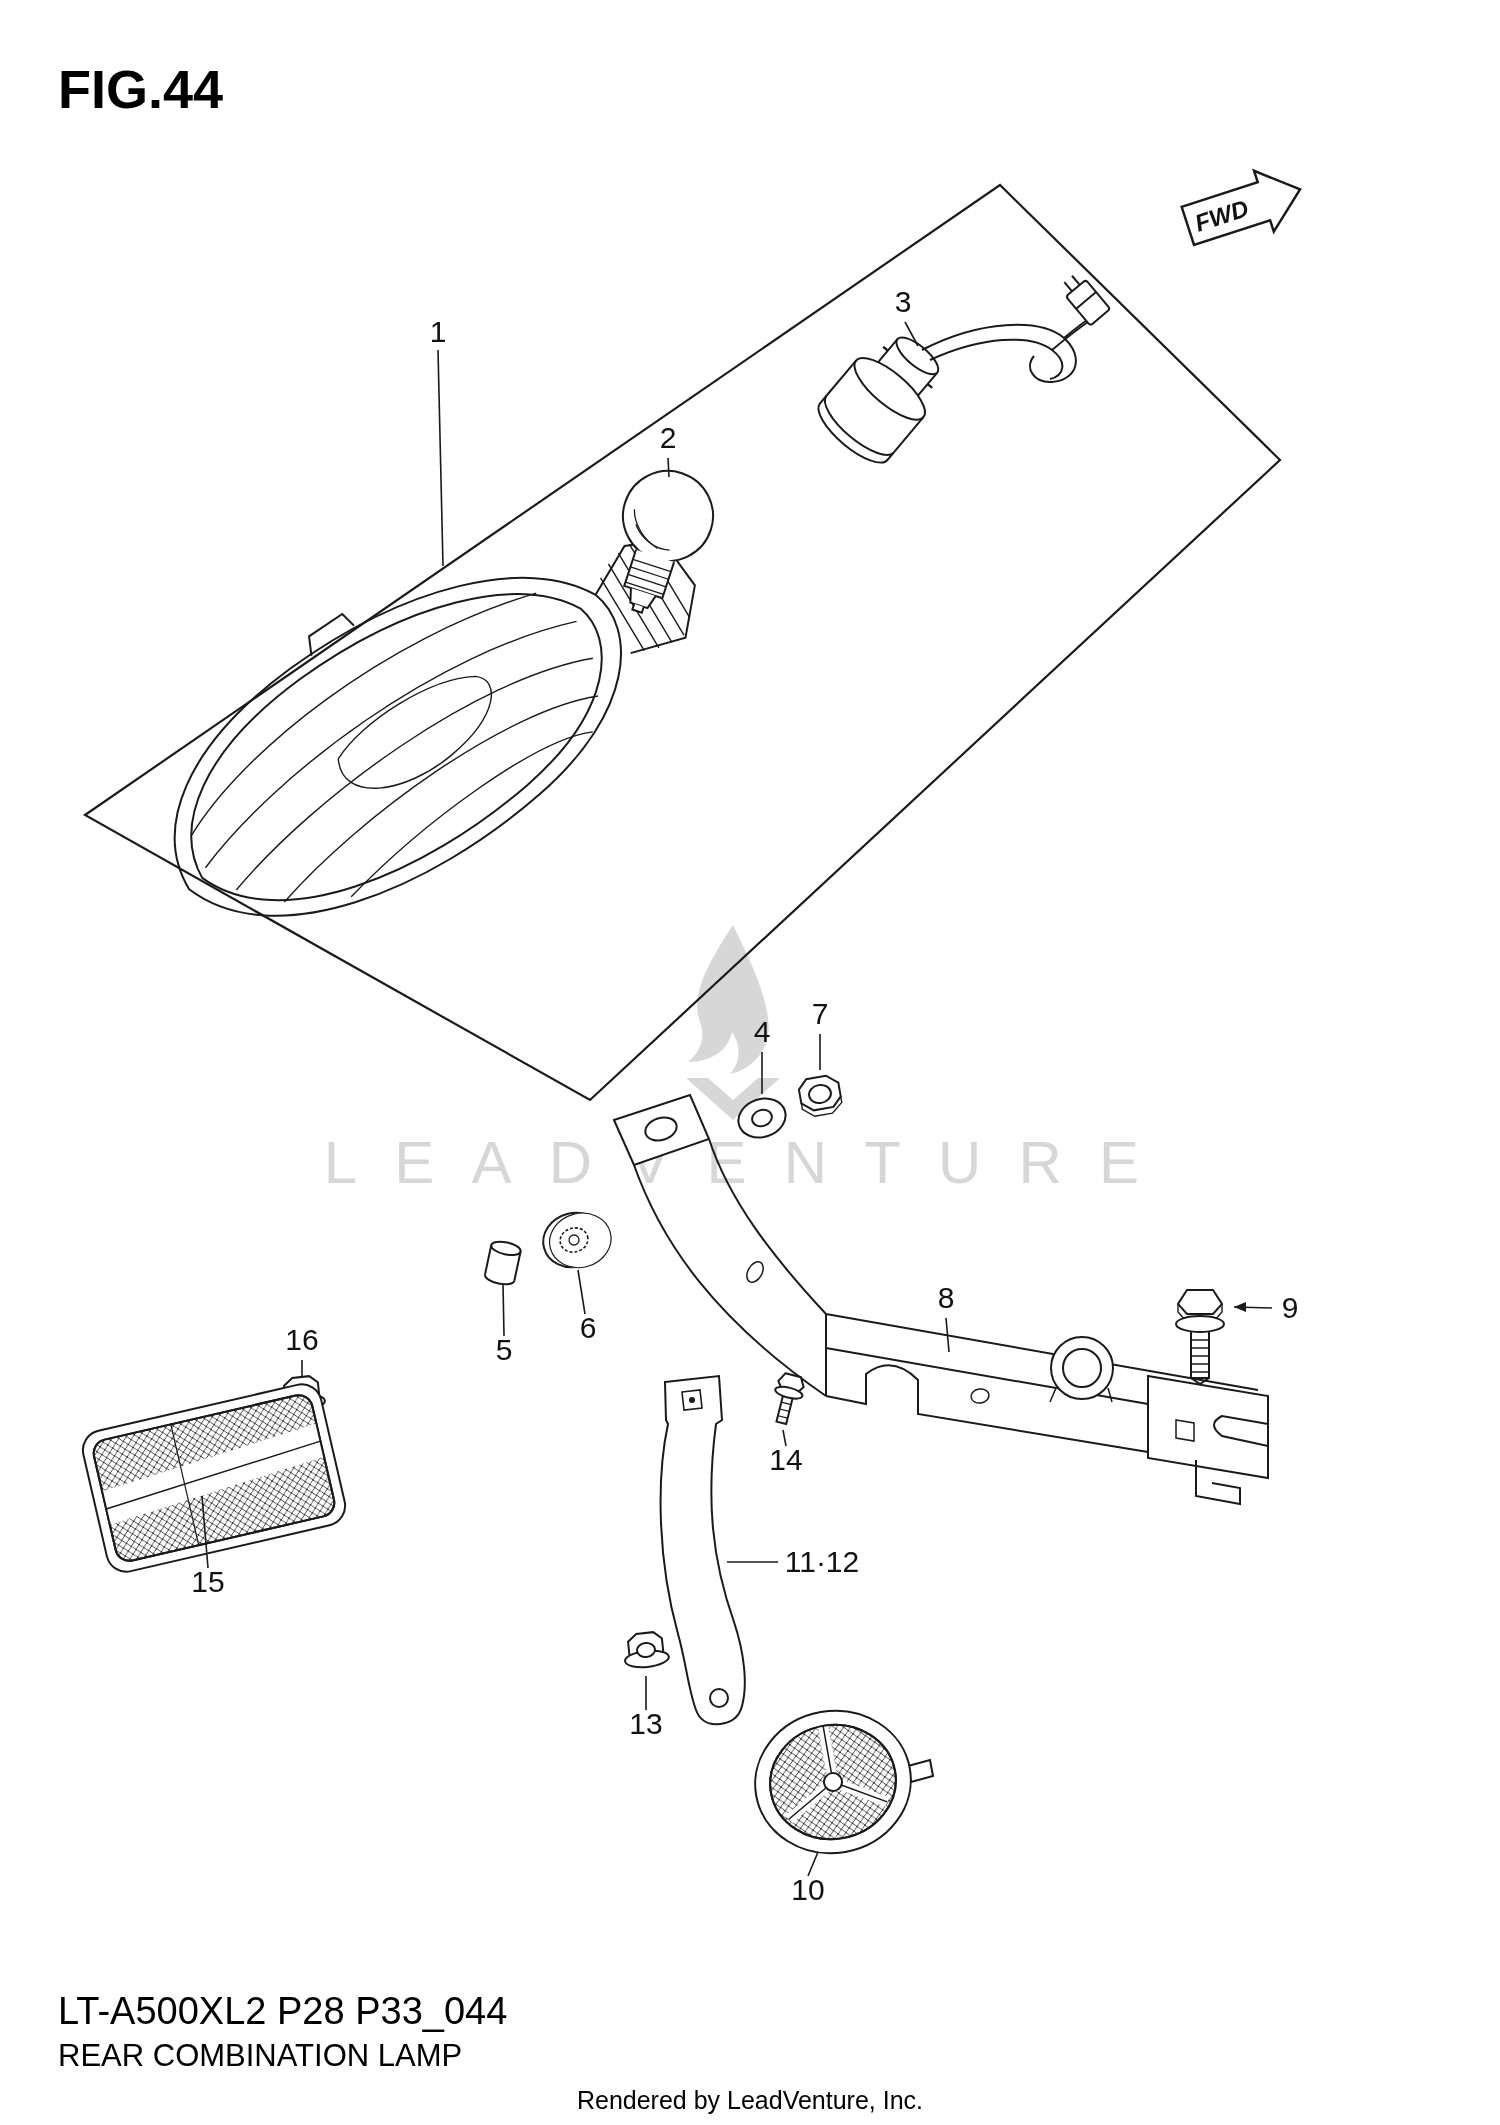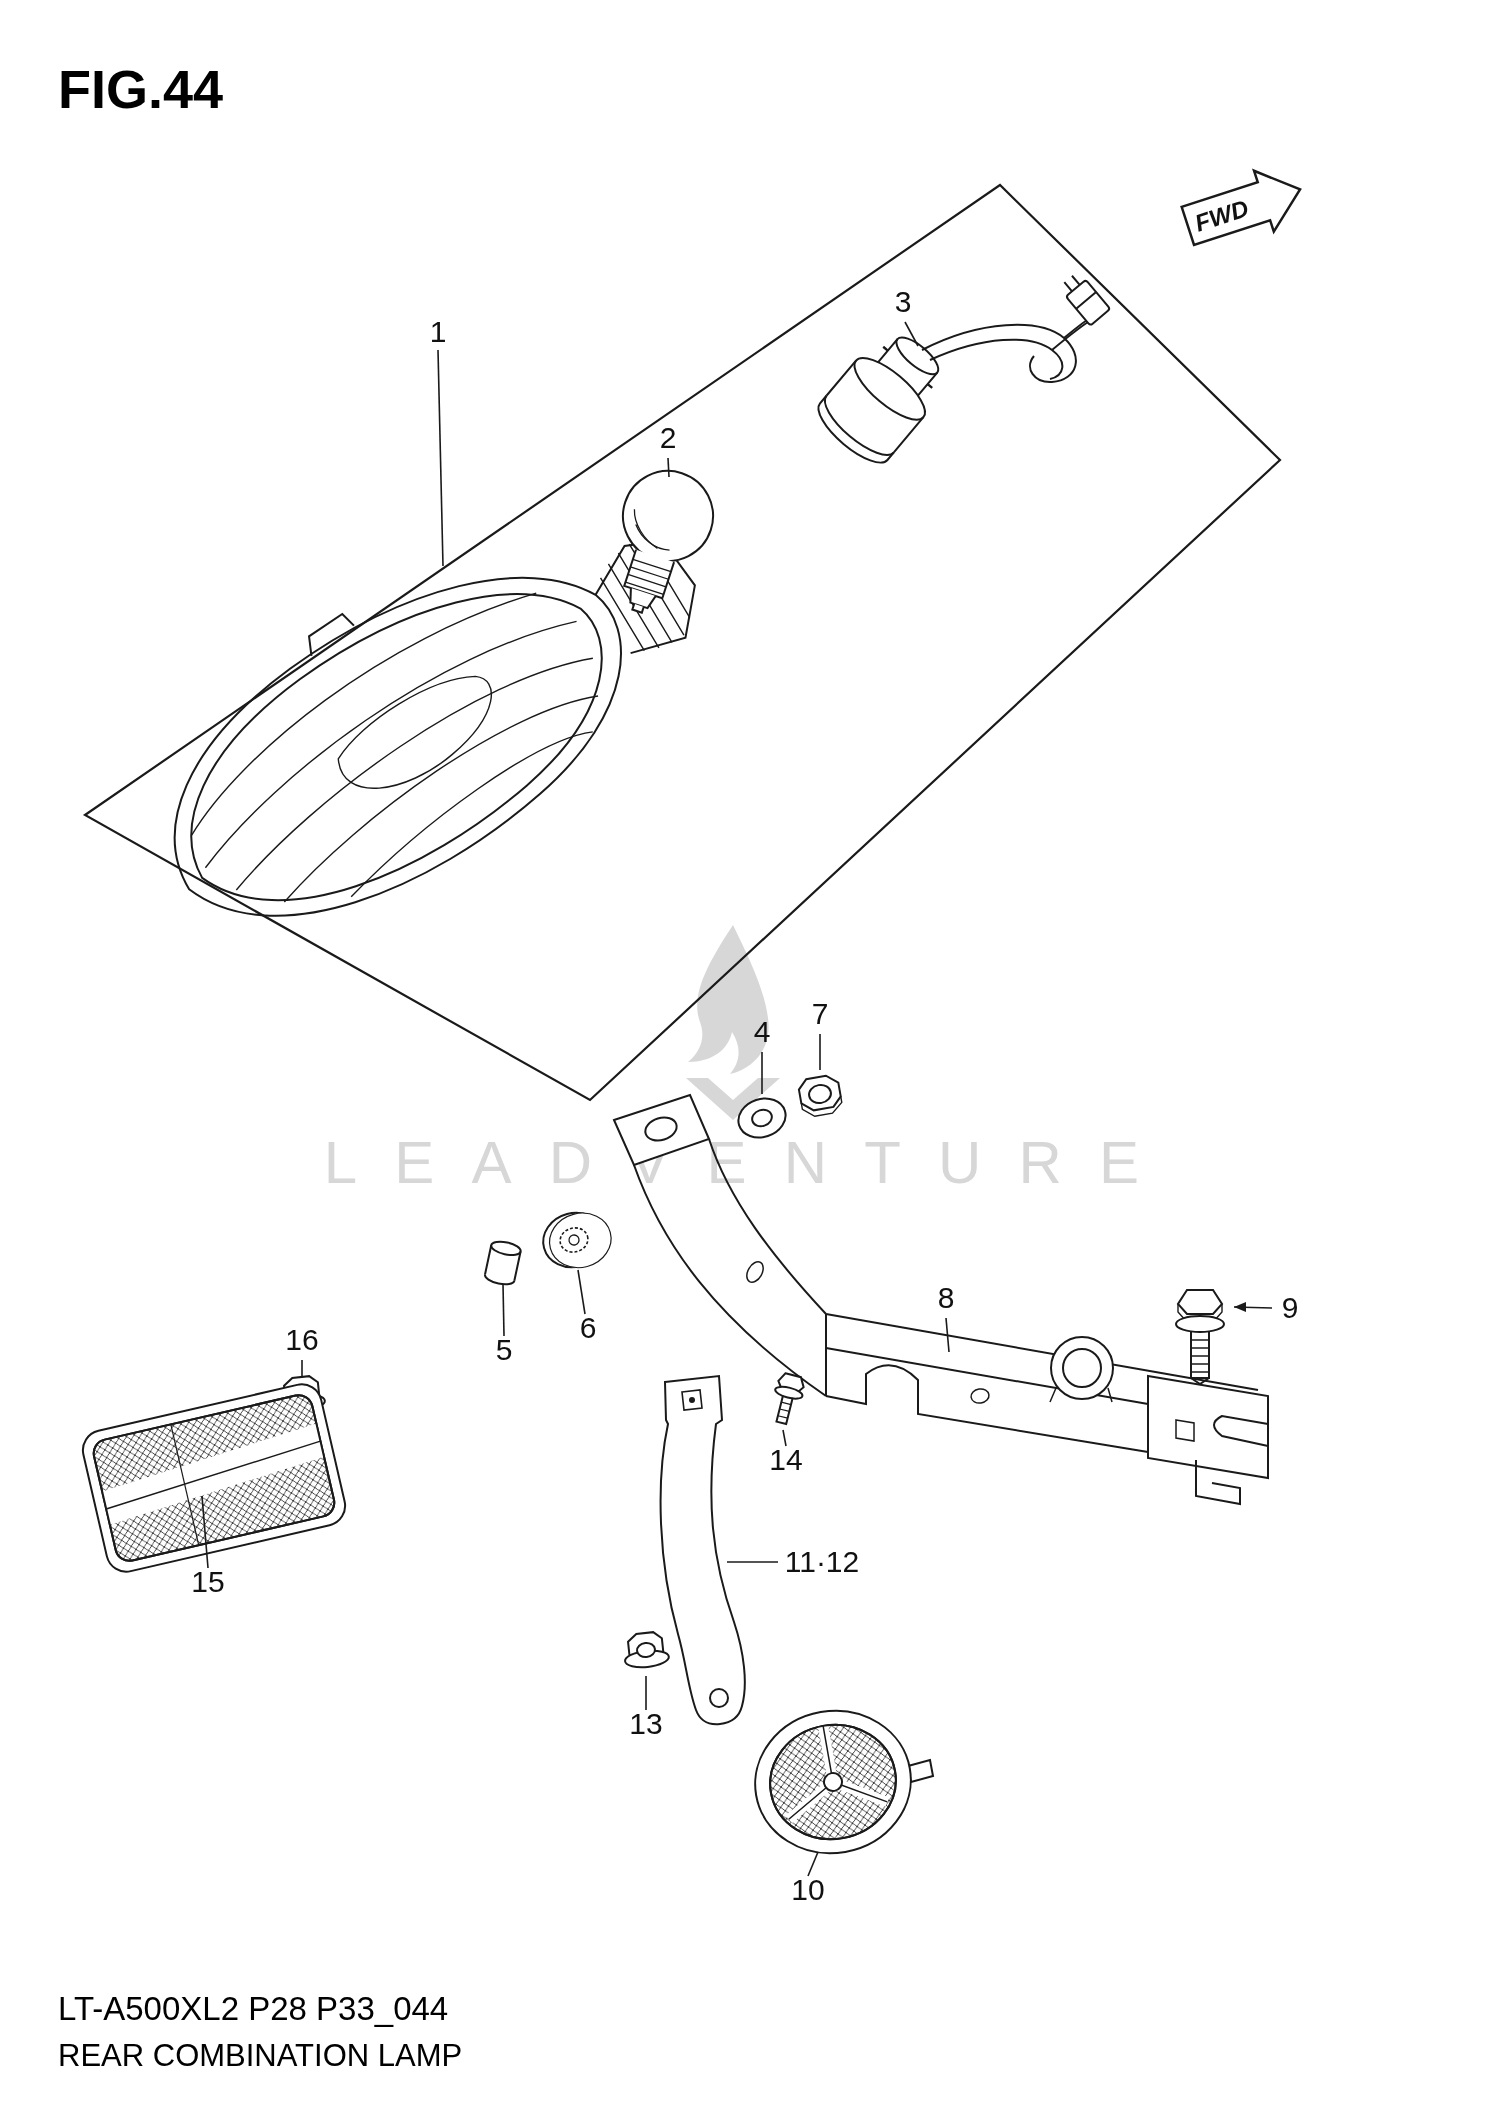--- a/index.html
+++ b/index.html
@@ -2,21 +2,21 @@
 <html><head>
 <meta charset="utf-8">
 <style>
   html,body{margin:0;padding:0;background:#ffffff;}
   .sheet{position:relative;width:1500px;height:2125px;background:#fff;overflow:hidden;
          font-family:"Liberation Sans",sans-serif;color:#000;}
   .fig-title{position:absolute;left:58px;top:58px;font-size:54px;font-weight:800;z-index:3;}
   .watermark-text{position:absolute;top:1128px;left:0;width:100%;text-align:center;
          font-size:60px;letter-spacing:0.62em;color:#d7d7d7;font-weight:500;z-index:1;}
   .diagram-svg{position:absolute;left:0;top:0;z-index:2;}
-  .footer-code{position:absolute;left:58px;top:1990px;font-size:33px;z-index:3;}
+  .footer-code{position:absolute;left:58px;top:1990px;font-size:38px;z-index:3;}
   .footer-title{position:absolute;left:58px;top:2038px;font-size:31px;z-index:3;}
   .footer-credit{position:absolute;left:0;top:2086px;width:100%;text-align:center;font-size:25px;z-index:3;}
   .cl{font-size:30px;fill:#111;}
   .fwd-text{font-size:24px;font-style:italic;font-weight:bold;fill:#111;}
 </style>
 </head>
 <body>
 
 <div class="sheet">
 
@@ -249,14 +249,15 @@
       <text class="cl" x="822" y="1572">11·12</text>
       <text class="cl" x="646" y="1734">13</text>
       <text class="cl" x="786" y="1470">14</text>
       <text class="cl" x="208" y="1592">15</text>
       <text class="cl" x="302" y="1350">16</text>
     </g>
   </svg>
 
   <div class="footer-code">LT-A500XL2 P28 P33_044</div>
   <div class="footer-title">REAR COMBINATION LAMP</div>
+  <div class="footer-credit">Rendered by LeadVenture, Inc.</div>
 
 </div>
 
 </body></html>

